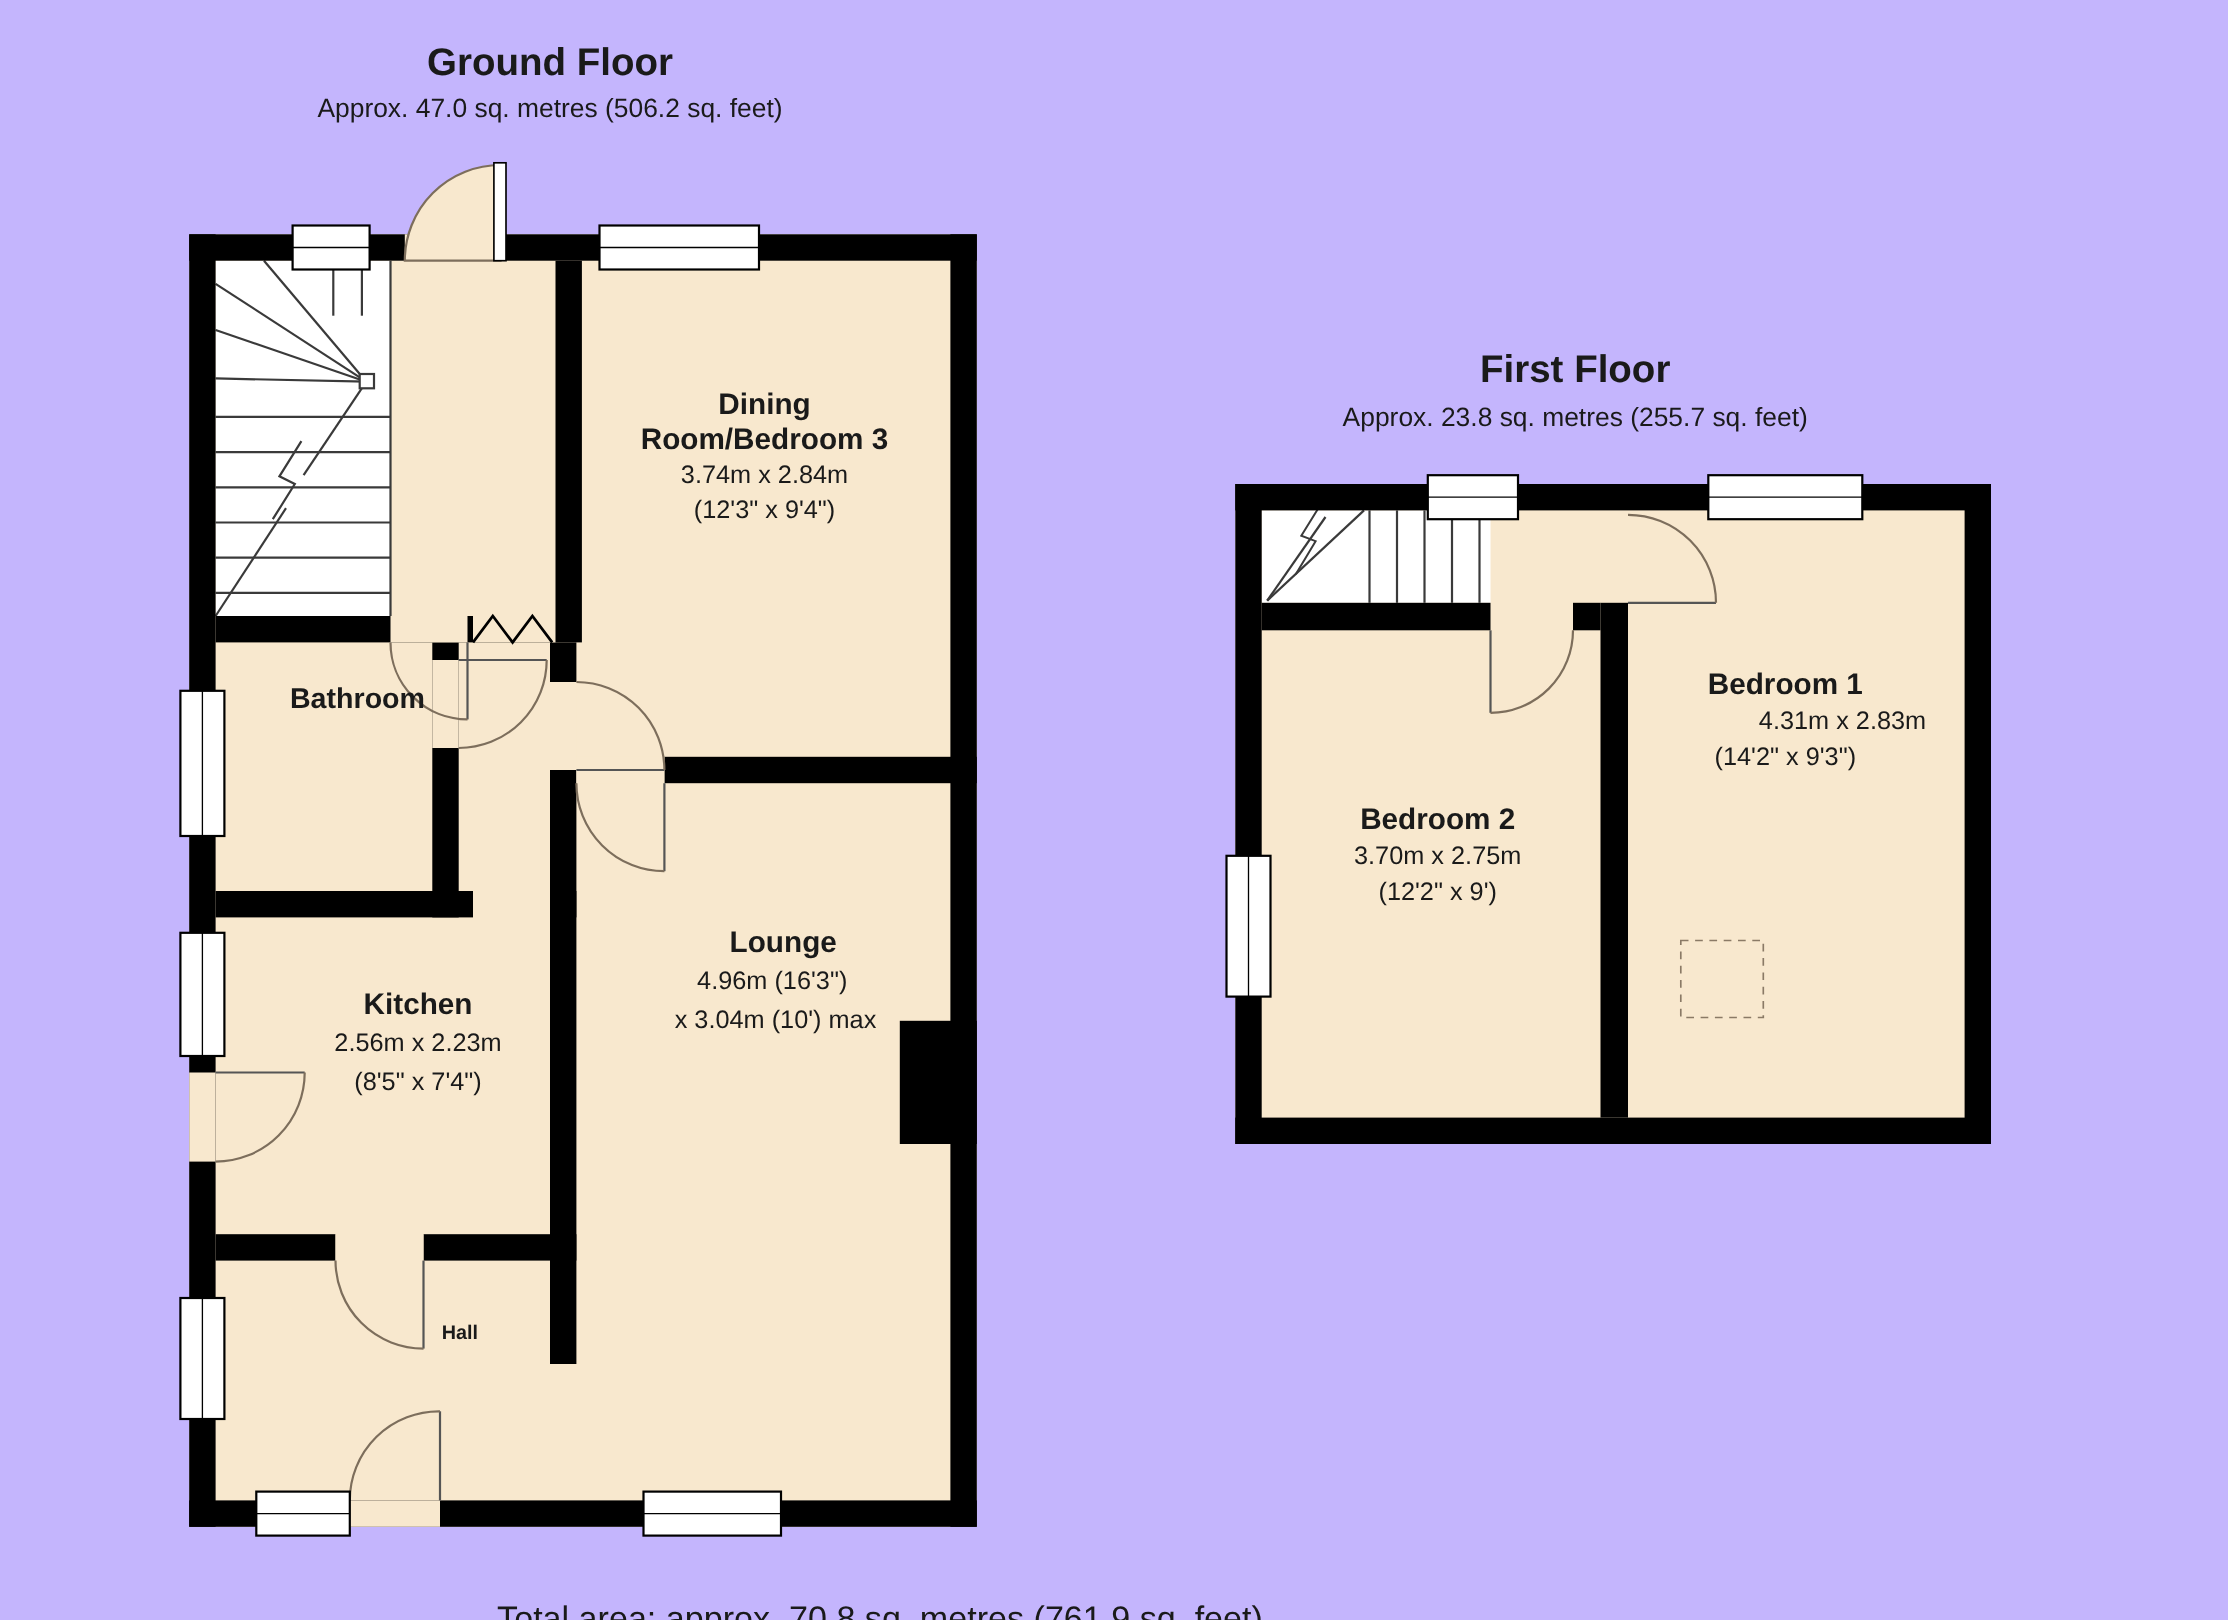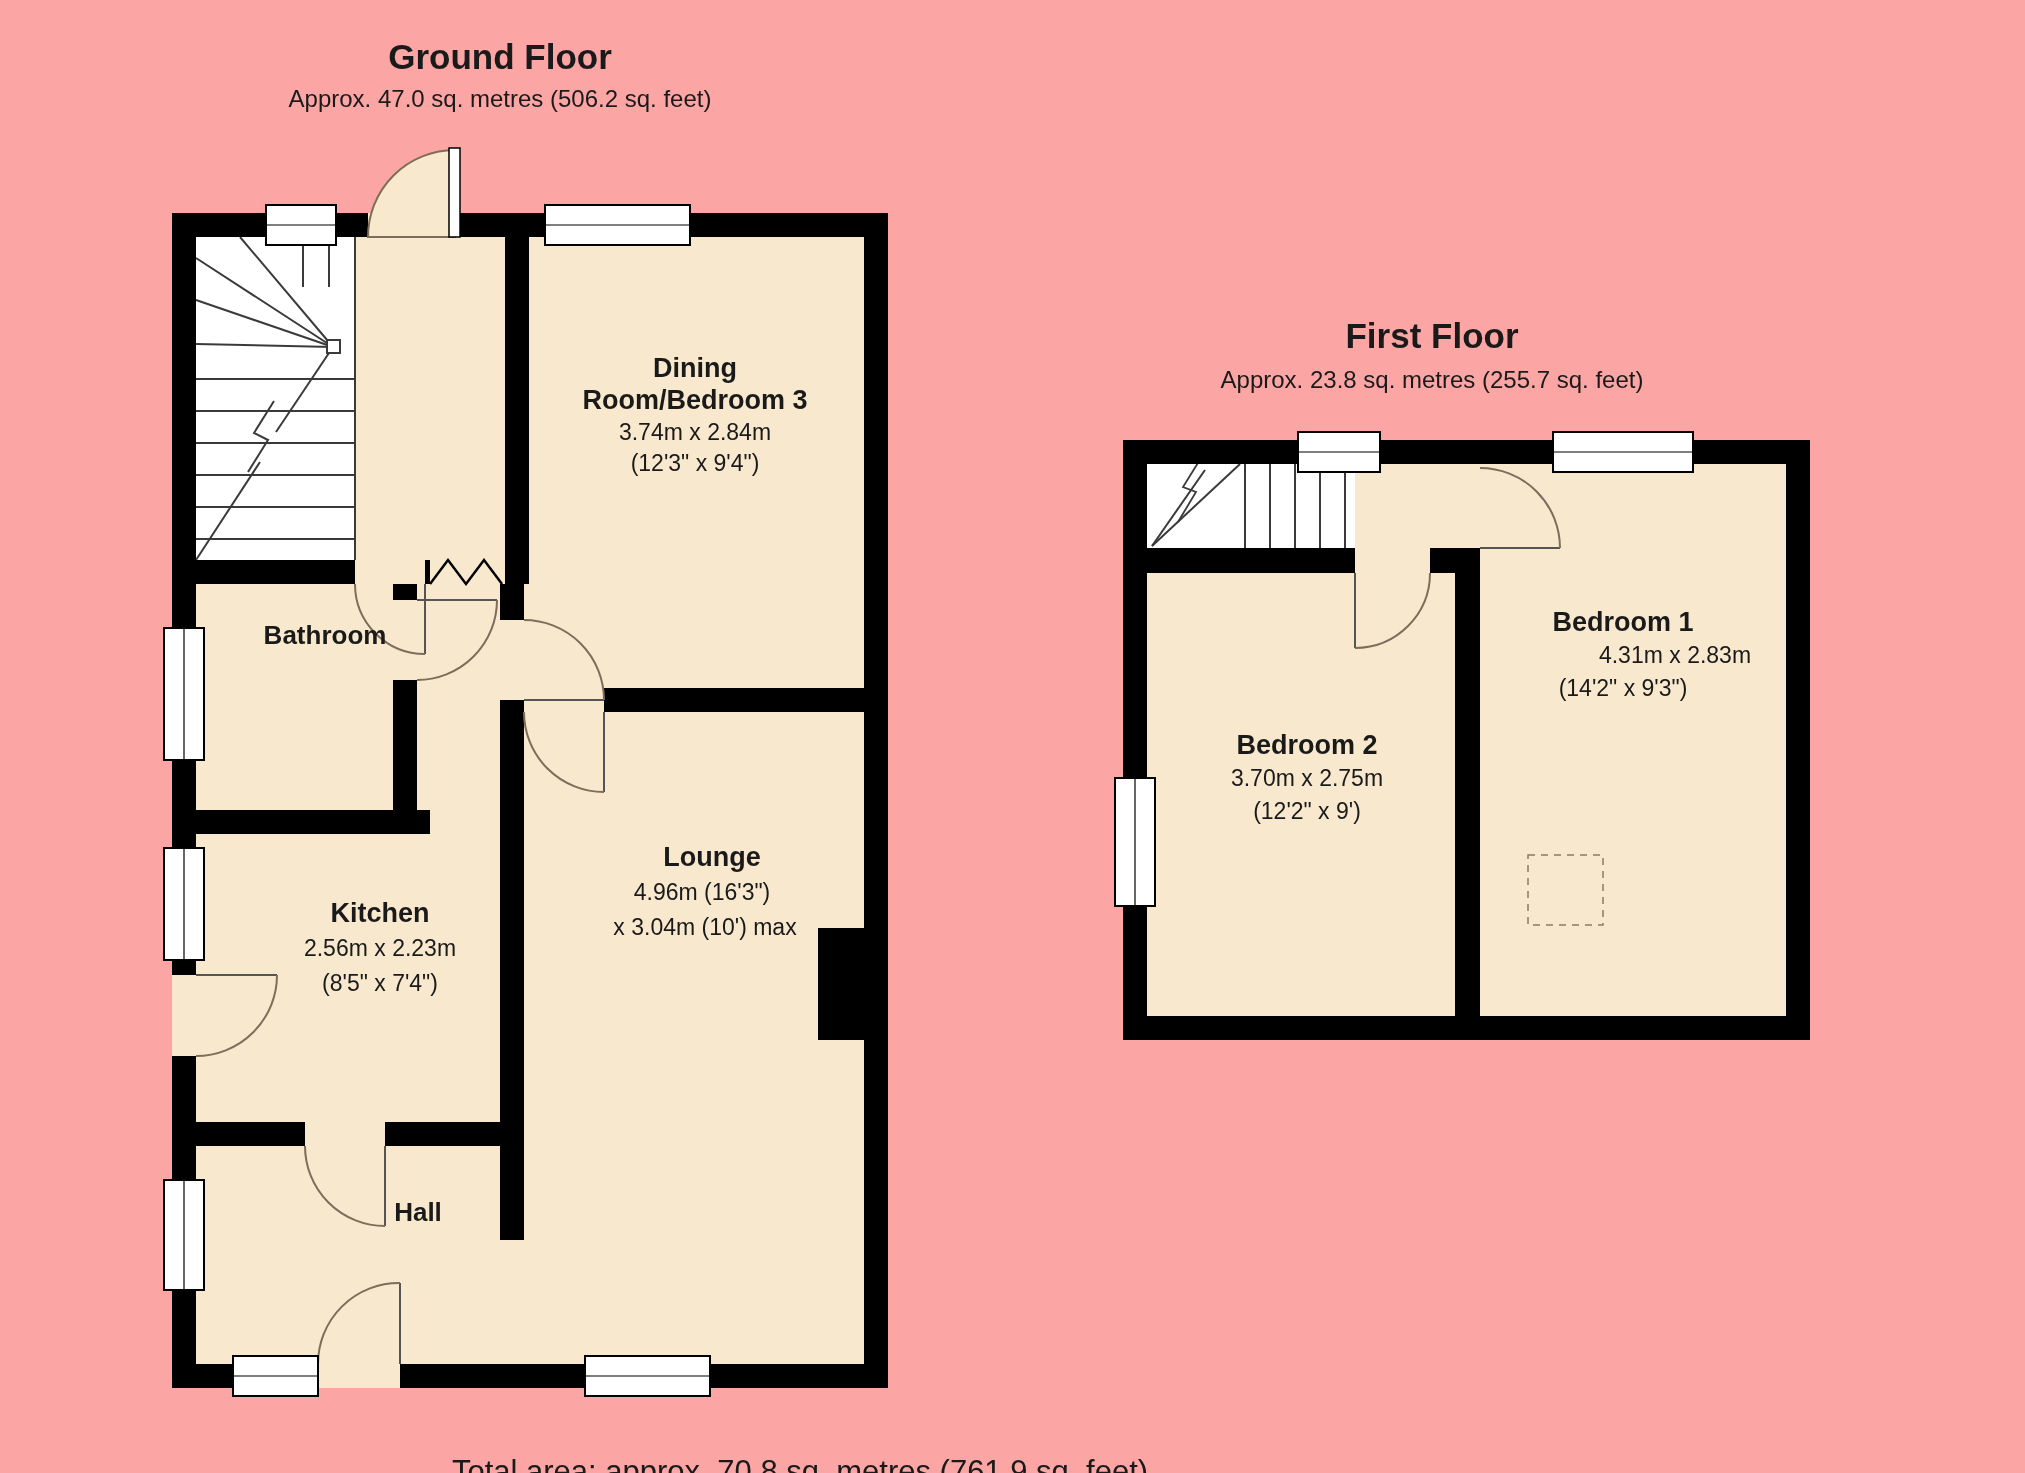--- a/index.html
+++ b/index.html
@@ -1,18 +1,18 @@
 <!DOCTYPE html>
 <html><head>
 <meta charset="utf-8">
 <style>
   html,body{margin:0;padding:0;background:#ffffff;}
   #canvas{
     position:relative;width:2025px;height:1473px;overflow:hidden;
-    background:#fca5a5;
+    background:#c4b5fd;
     font-family:"Liberation Sans",sans-serif;color:#1a1a1a;
   }
   #plan-svg{position:absolute;left:0;top:0;}
   .lbl{position:absolute;transform:translate(-50%,-50%);white-space:nowrap;text-align:center;}
   .floor-title{font-size:35px;font-weight:bold;}
   .floor-sub{font-size:24px;}
   .room-name{font-size:27px;font-weight:bold;text-align:center;}
   .room-dim{font-size:23px;}
   .total-area{font-size:31px;margin-top:28px;}
 </style>
@@ -224,21 +224,21 @@
   <div class="lbl room-name" style="left:325px;top:635px;font-size:26px;">Bathroom</div>
 
   <div class="lbl room-name" style="left:380px;top:913px;">Kitchen</div>
   <div class="lbl room-dim" style="left:380px;top:948px;">2.56m x 2.23m</div>
   <div class="lbl room-dim" style="left:380px;top:983px;">(8'5" x 7'4")</div>
 
   <div class="lbl room-name" style="left:712px;top:857px;">Lounge</div>
   <div class="lbl room-dim" style="left:702px;top:892px;">4.96m (16'3")</div>
   <div class="lbl room-dim" style="left:705px;top:927px;">x 3.04m (10') max</div>
 
-  <div class="lbl room-name" style="left:418px;top:1212px;font-size:26px;">Hall</div>
+  <div class="lbl room-name" style="left:418px;top:1212px;font-size:18px;">Hall</div>
 
   <div class="lbl room-name" style="left:1623px;top:622px;">Bedroom 1</div>
   <div class="lbl room-dim" style="left:1675px;top:655px;">4.31m x 2.83m</div>
   <div class="lbl room-dim" style="left:1623px;top:688px;">(14'2" x 9'3")</div>
 
   <div class="lbl room-name" style="left:1307px;top:745px;">Bedroom 2</div>
   <div class="lbl room-dim" style="left:1307px;top:778px;">3.70m x 2.75m</div>
   <div class="lbl room-dim" style="left:1307px;top:811px;">(12'2" x 9')</div>
 
   <div class="lbl total-area" style="left:800px;top:1444px;">Total area: approx. 70.8 sq. metres (761.9 sq. feet)</div>

